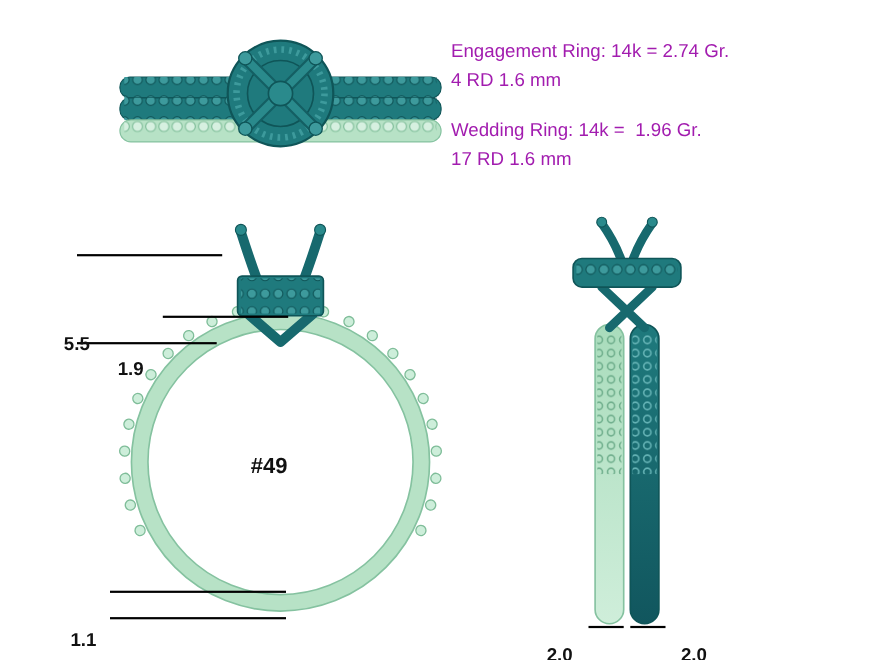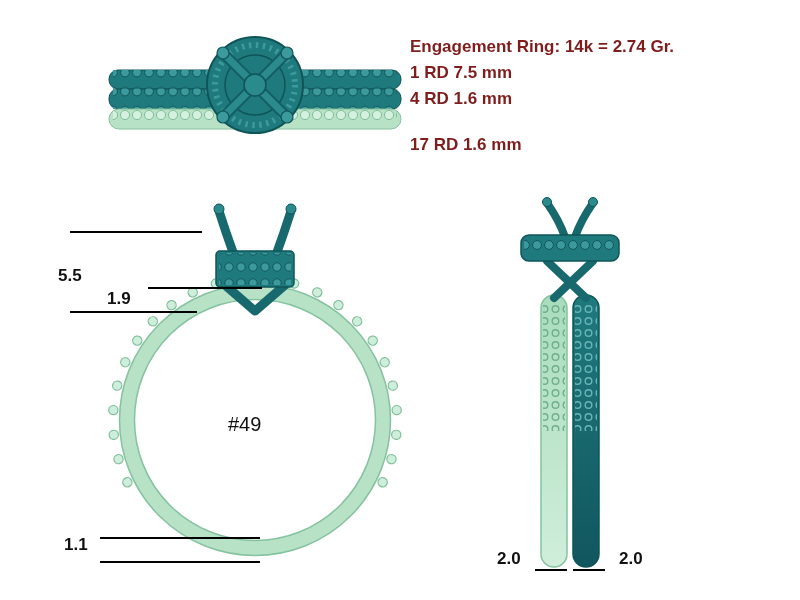--- a/index.html
+++ b/index.html
@@ -1,24 +1,24 @@
 <!DOCTYPE html>
 <html><head>
 <meta charset="utf-8">
 <style>
   html,body{margin:0;padding:0;background:#fff;}
   #sheet{position:relative;width:800px;height:600px;background:#ffffff;overflow:hidden;
          font-family:"Liberation Sans",sans-serif;}
   .abs{position:absolute;}
   .spec-block{position:absolute;left:410px;top:34px;}
-  .spec-title,.spec-line{font-weight:bold;font-size:17px;line-height:26px;color:#7f1d1d;white-space:pre;}
+  .spec-title,.spec-line{font-weight:normal;font-size:17px;line-height:26px;color:#a21caf;white-space:pre;}
   .spec-gap{height:20px;}
   .dim-line{position:absolute;height:2px;background:#000;}
-  .dim-label{position:absolute;font-weight:bold;font-size:17px;color:#111;white-space:pre;}
-  .ring-size{position:absolute;font-weight:normal;font-size:20px;color:#111;}
+  .dim-label{position:absolute;font-weight:bold;font-size:17px;color:#111;white-space:pre;margin-top:37px;}
+  .ring-size{position:absolute;font-weight:bold;font-size:20px;color:#111;}
 </style>
 </head>
 <body>
 
 <div id="sheet">
 
   <svg class="abs" style="left:95px;top:25px;" width="320" height="128" viewBox="0 0 320 128">
     <defs>
       <pattern id="tbead" patternUnits="userSpaceOnUse" width="12" height="19">
         <circle cx="6" cy="9.5" r="4.4" fill="#3d9a9c" stroke="#0f5558" stroke-width="1"></circle>
@@ -44,23 +44,23 @@
       <circle cx="160" cy="60" r="11" fill="#2a8a8c" stroke="#0f5558" stroke-width="1.5"></circle>
       <circle cx="128" cy="28" r="6" fill="#3d9a9c" stroke="#0f5558" stroke-width="1.2"></circle>
       <circle cx="192" cy="28" r="6" fill="#3d9a9c" stroke="#0f5558" stroke-width="1.2"></circle>
       <circle cx="128" cy="92" r="6" fill="#3d9a9c" stroke="#0f5558" stroke-width="1.2"></circle>
       <circle cx="192" cy="92" r="6" fill="#3d9a9c" stroke="#0f5558" stroke-width="1.2"></circle>
     </g>
   </svg>
 
   <div class="spec-block">
     <div class="spec-title">Engagement Ring: 14k = 2.74 Gr.</div>
-    <div class="spec-line">1 RD 7.5 mm</div>
     <div class="spec-line">4 RD 1.6 mm</div>
     <div class="spec-gap"></div>
+    <div class="spec-title">Wedding Ring: 14k =  1.96 Gr.</div>
     <div class="spec-line">17 RD 1.6 mm</div>
   </div>
 
   <svg class="abs" style="left:55px;top:195px;" width="400" height="395" viewBox="0 0 400 395">
     <defs>
       <pattern id="hbead" patternUnits="userSpaceOnUse" width="12" height="16">
         <circle cx="6" cy="8" r="4.2" fill="#3d9a9c" stroke="#0f5558" stroke-width="1"></circle>
       </pattern>
       <g id="fb">
           <circle cx="200" cy="83" r="4.6" fill="#cdeeda" stroke="#7fbd99" stroke-width="1.2"></circle>

